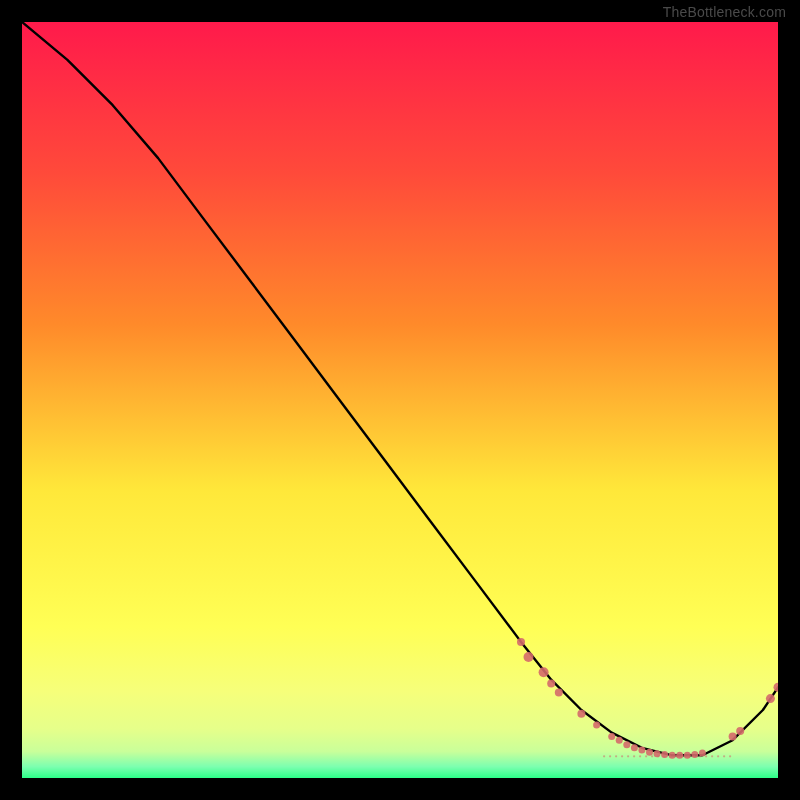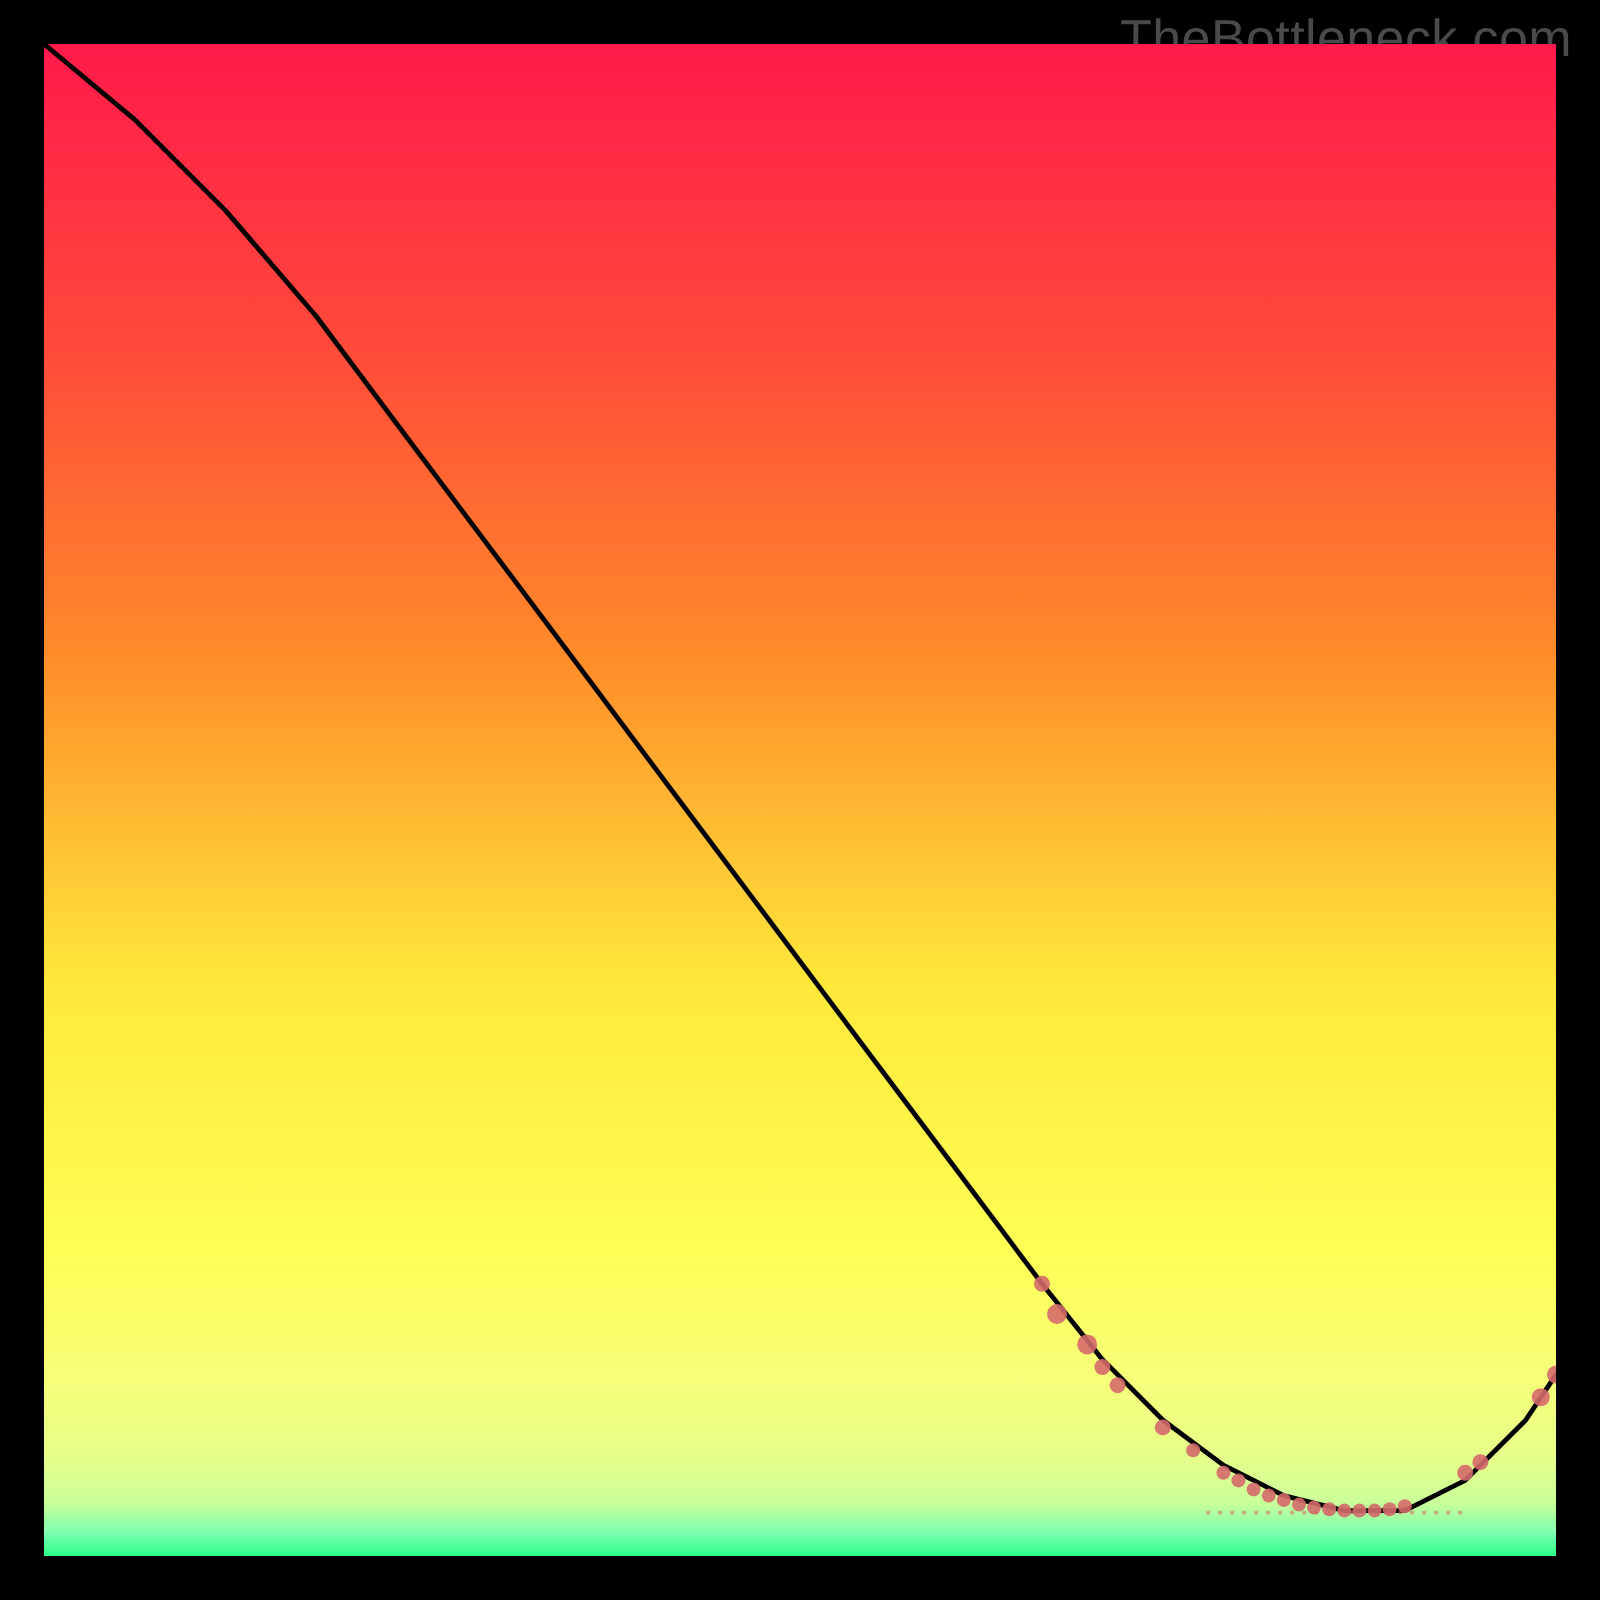--- a/index.html
+++ b/index.html
@@ -15,21 +15,21 @@
     position: relative;
     width: 800px;
     height: 800px;
     background: #000;
   }
   .watermark {
     position: absolute;
     top: 4px;
     right: 14px;
     color: #4a4a4a;
-    font-size: 26px;
+    font-size: 14px;
     font-weight: 500;
     letter-spacing: 0.2px;
     user-select: none;
   }
   .plot {
     position: absolute;
     left: 22px;
     top: 22px;
     width: 756px;
     height: 756px;

